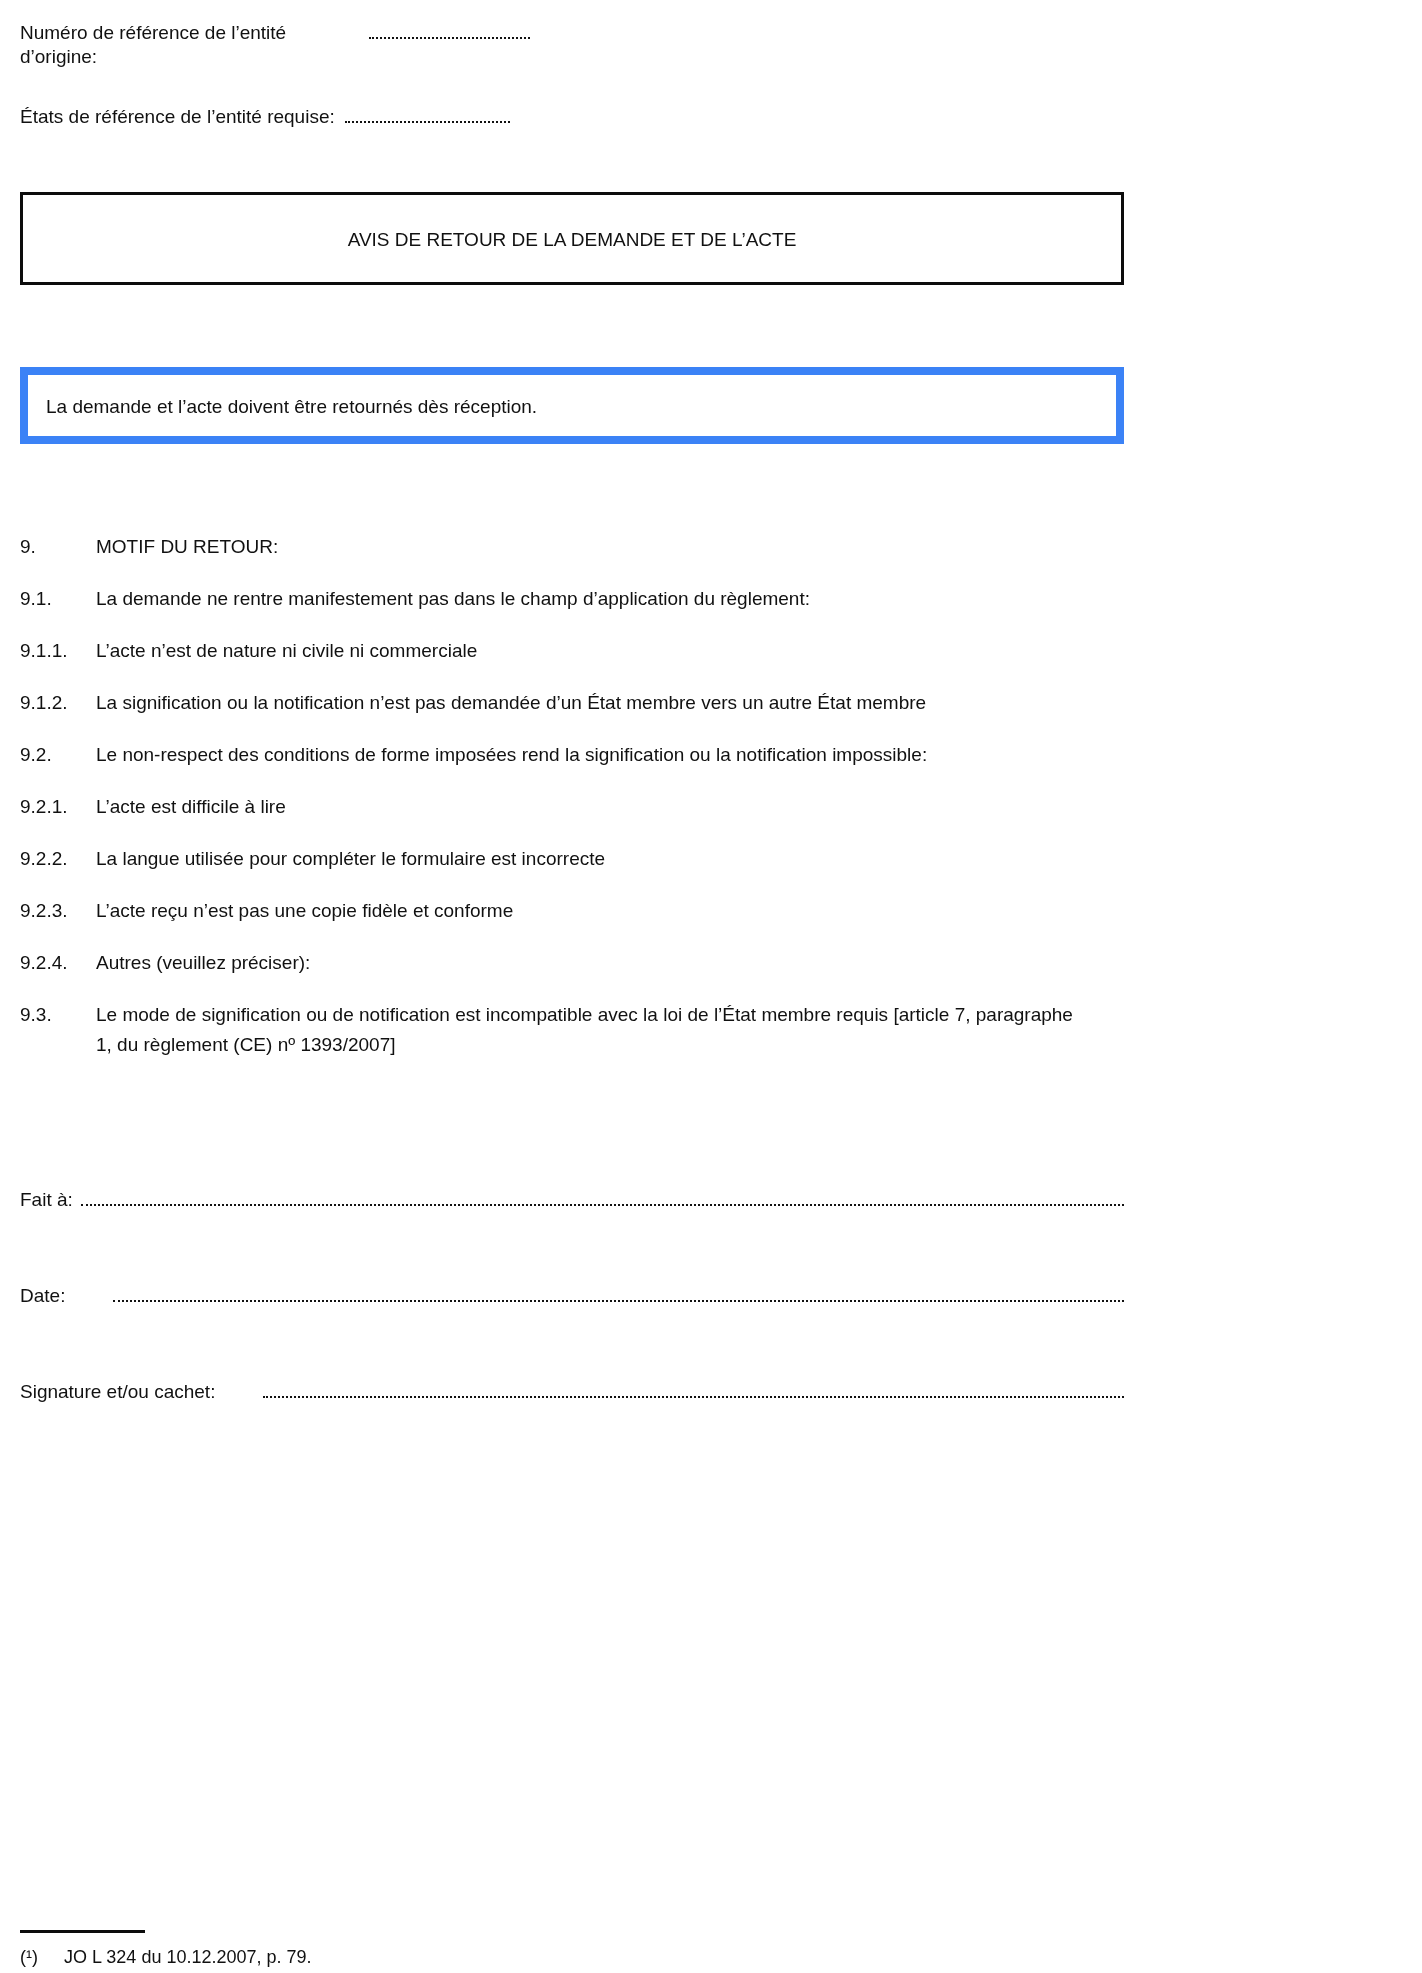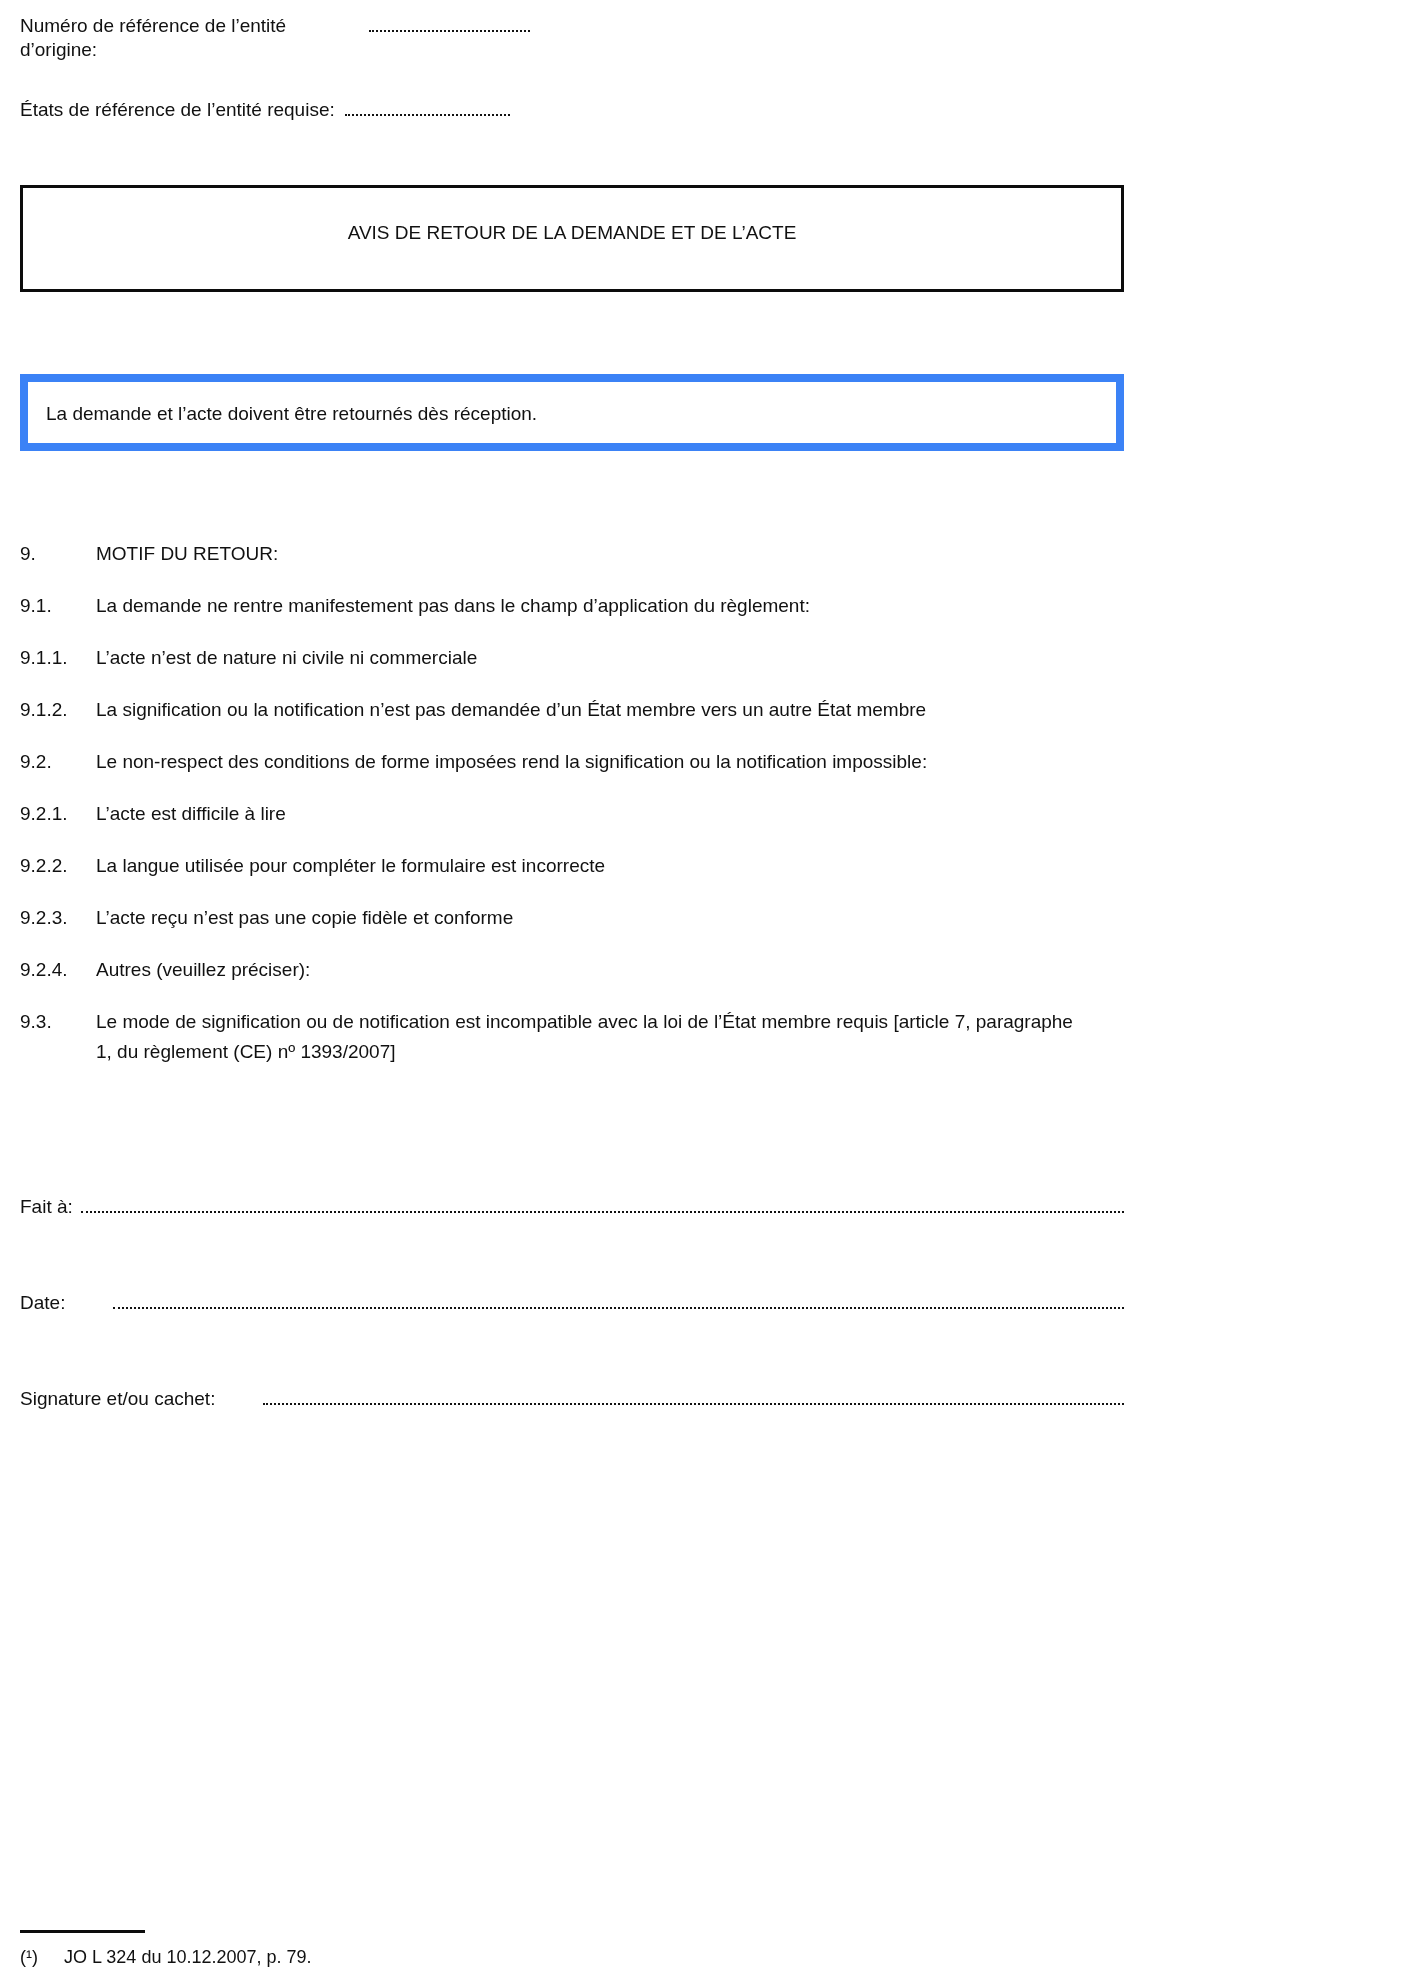--- a/index.html
+++ b/index.html
@@ -9,21 +9,21 @@
     height: 1973px;
     font-family: "Liberation Sans", sans-serif;
     color: #111111;
     position: relative;
     overflow: hidden;
   }
   .page {
     position: relative;
     width: 1138px;
     height: 1973px;
-    padding: 14px 14px 0 20px;
+    padding: 21px 14px 0 20px;
     font-size: 19px;
     line-height: 24px;
   }
 
   
   .ref-line {
     display: flex;
     align-items: baseline;
     margin-bottom: 36px;
     width: 510px;
@@ -38,21 +38,20 @@
 
   
   .title-box {
     border: 3px solid #0c0c0c;
     margin-top: 63px;
     padding: 33px 42px 30px 42px;
     text-align: center;
   }
   .box-title {
     font-weight: normal;
-    margin-bottom: 14px;
     text-align: center;
   }
   .box-subtitle {
     font-weight: bold;
     line-height: 28px;
   }
 
   
   .notice-box {
     border: 8px solid #3b82f6;

